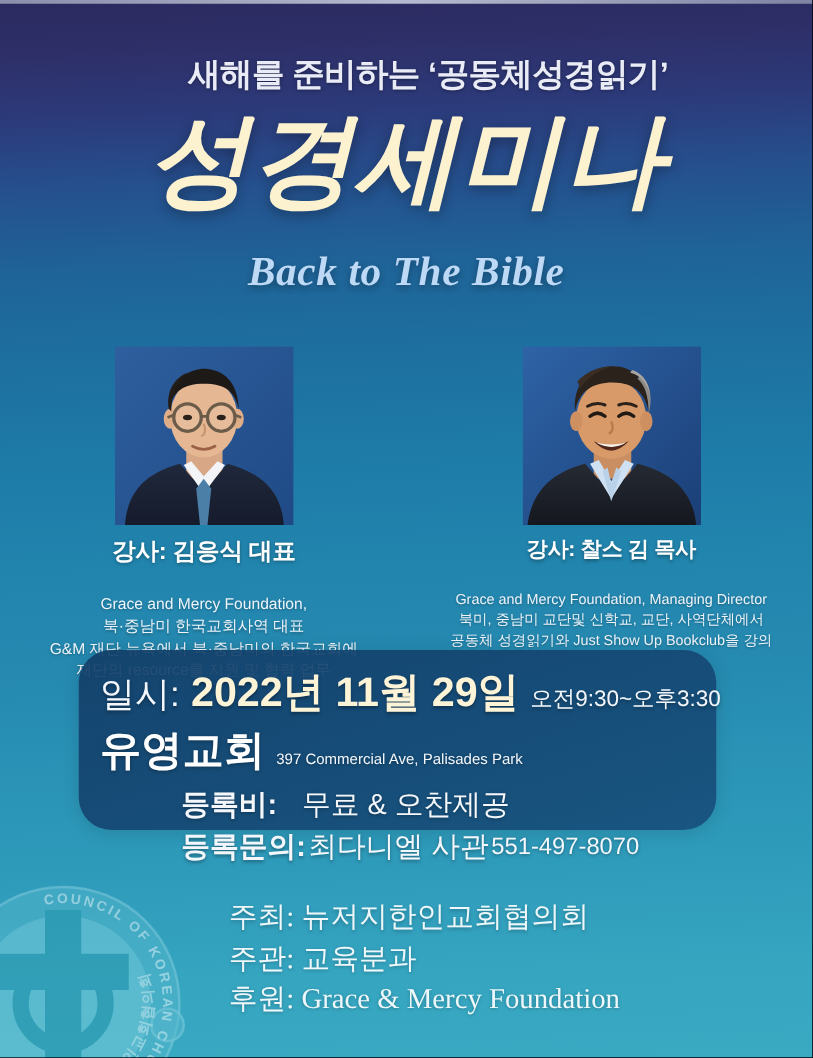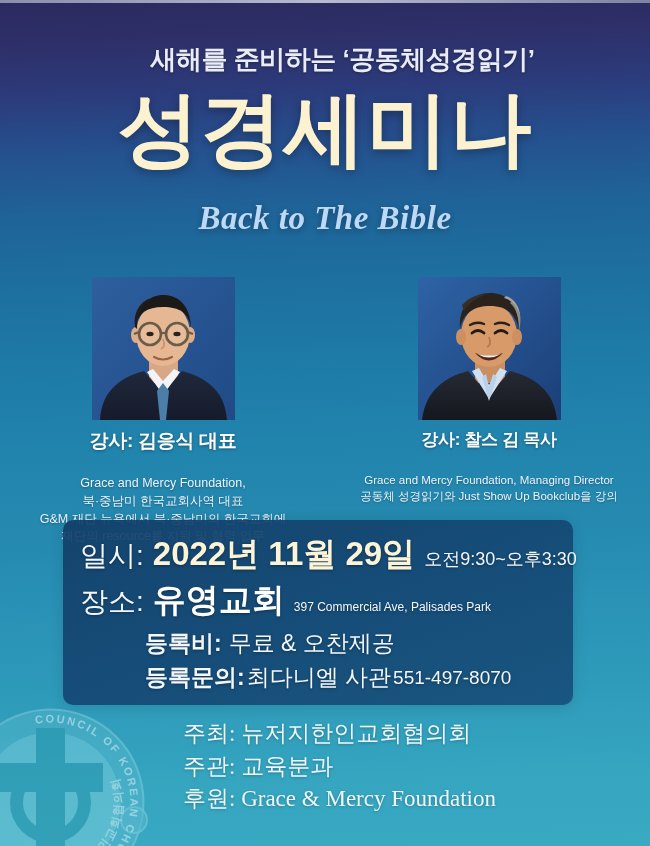--- a/index.html
+++ b/index.html
@@ -55,20 +55,21 @@
     position: absolute;
     top: 88px;
     left: 0; right: 0;
     text-align: center;
     color: #fdf2cf;
     font-size: 82px;
     font-weight: 700;
     letter-spacing: 1px;
     line-height: 1;
     text-shadow: 0 3px 10px rgba(0,0,0,.30);
+    font-style: italic;
   }
   .subtitle {
     position: absolute;
     top: 200px;
     left: 0; right: 0;
     text-align: center;
     color: #bdd9f5;
     font-size: 33px;
     font-style: italic;
     font-weight: 700;
@@ -120,22 +121,22 @@
   .speaker.left  .sp-lines { font-size: 12.5px; }
   .speaker.right .sp-lines { font-size: 11.5px; }
   .sp-lines div { white-space: nowrap; }
 
   
   .panel {
     position: absolute;
     left: 63px;
     top: 520px;
     width: 510px;
-    height: 185px;
-    border-radius: 10px;
+    height: 144px;
+    border-radius: 26px;
     background: linear-gradient(160deg,
         rgba(18,62,104,.92) 0%,
         rgba(20,70,114,.92) 45%,
         rgba(22,78,122,.90) 100%);
     box-shadow: 0 2px 14px rgba(0,0,0,.12);
   }
   .line {
     position: absolute;
     white-space: nowrap;
     color: #f3f7fc;
@@ -145,21 +146,21 @@
   .big       { font-size: 33px; font-weight: 700; color:#fdf4d8; }
   .bigw      { font-size: 33px; font-weight: 700; color:#ffffff; }
   .tail      { font-size: 18px; font-weight: 400; }
   .tail2     { font-size: 12px; font-weight: 400; }
   .lbl-b     { font-size: 23px; font-weight: 700; }
   .val       { font-size: 23px; font-weight: 400; }
   .val-sm    { font-size: 19px; font-weight: 400; }
 
   .row-date  { left: 17px;  top: 12px;  display:flex; align-items:baseline; gap:9px; }
   .row-place { left: 17px;  top: 58px;  display:flex; align-items:baseline; gap:9px; }
-  .row-fee   { left: 82px;  top: 108px; display:flex; align-items:baseline; gap:7px; }
+  .row-fee   { left: 82px;  top: 108px; display:flex; align-items:baseline; gap:20px; }
   .row-contact{left: 82px;  top: 142px; display:flex; align-items:center; gap:2px; }
 
   
   .orgs {
     position: absolute;
     left: 183px;
     top: 718px;
     color: #eef7fa;
     font-family: "Liberation Serif", serif;
     font-size: 23px;
@@ -287,34 +288,34 @@
           <path d="M71 60 q3 8 -2 10" stroke="#b8794b" stroke-width="1.8" fill="none"></path>
 
           <path d="M57 76 q14 15 28 0 q-14 6 -28 0 Z" fill="#51281b"></path>
           <path d="M59 77 q12 7 24 0 q-12 3 -24 0 Z" fill="#f7f4ee"></path>
         </svg>
       </div>
     </div>
     <div class="sp-name small">강사: 찰스 김 목사</div>
     <div class="sp-lines">
       <div>Grace and Mercy Foundation, Managing Director</div>
+      <div>북미, 중남미 교단및 신학교, 교단, 사역단체에서</div>
       <div>공동체 성경읽기와 Just Show Up Bookclub을 강의</div>
     </div>
   </div>
 
   <div class="panel">
 
     <div class="line row-date">
       <span class="lbl">일시:</span>
       <span class="big">2022년 11월 29일</span>
       <span class="tail">오전9:30~오후3:30</span>
     </div>
 
     <div class="line row-place">
-      <span class="lbl">장소:</span>
       <span class="bigw">유영교회</span>
       <span class="tail2">397 Commercial Ave, Palisades Park</span>
     </div>
 
     <div class="line row-fee">
       <span class="lbl-b">등록비:</span>
       <span class="val">무료 &amp; 오찬제공</span>
     </div>
 
     <div class="line row-contact">

